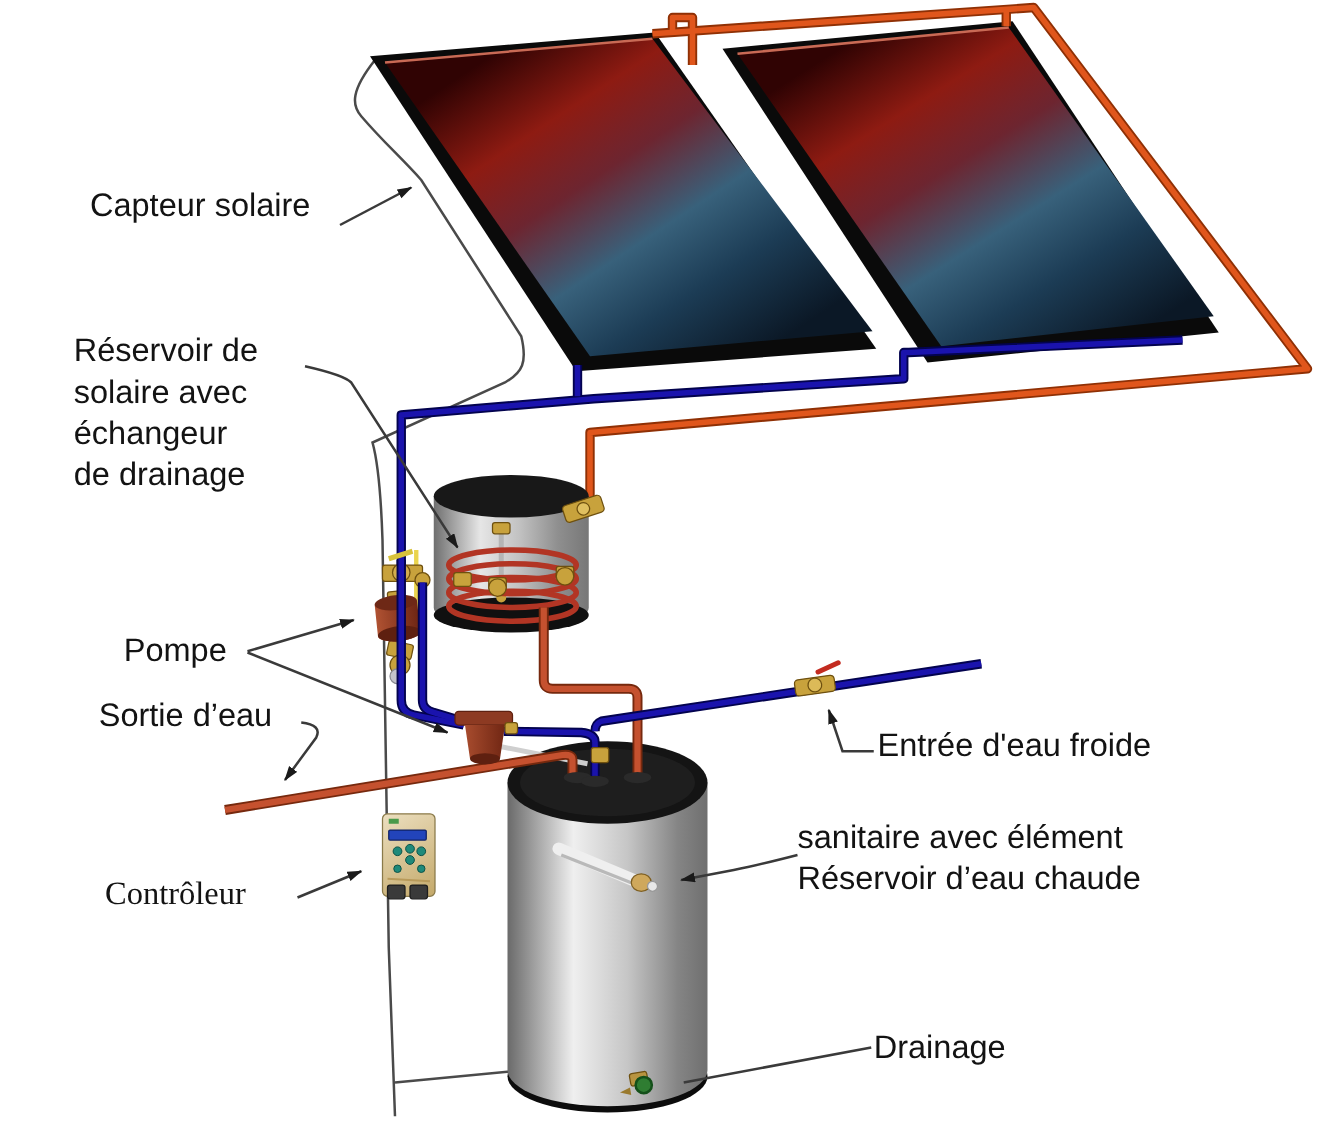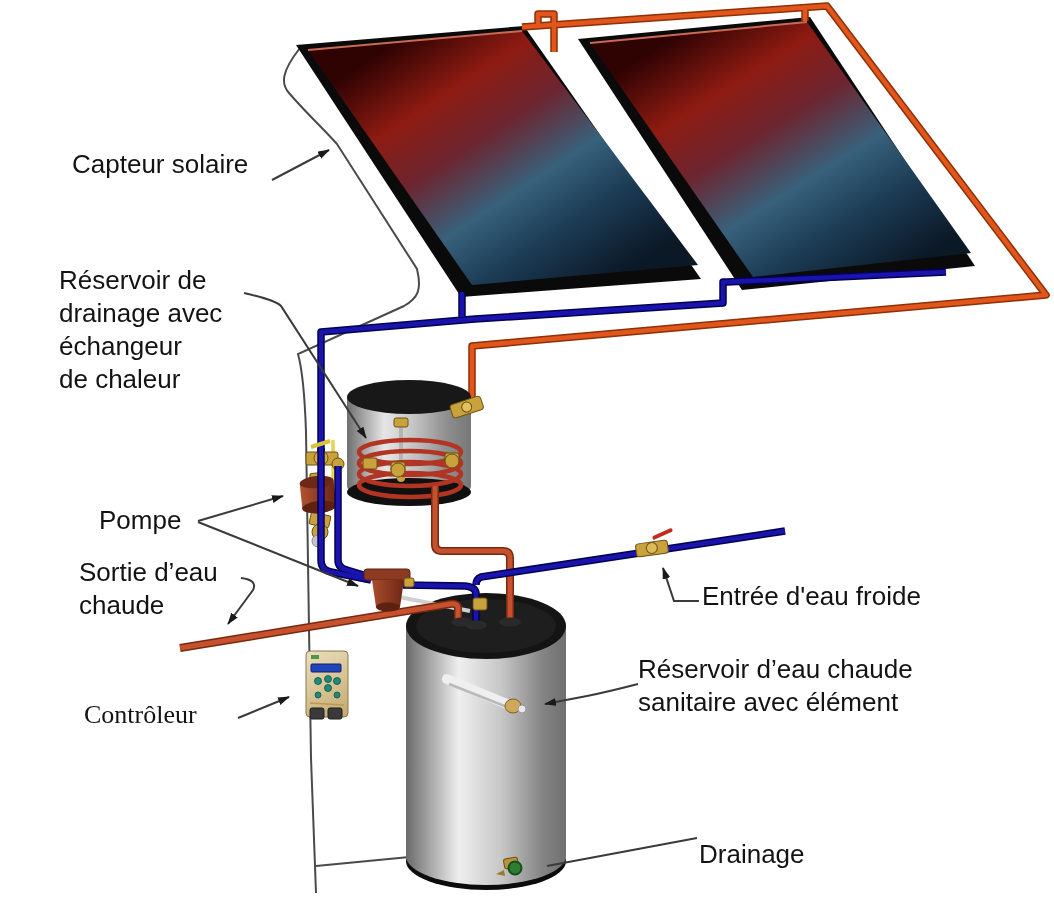--- a/index.html
+++ b/index.html
@@ -248,44 +248,43 @@
     <path d="M682,838 L532,866"></path>
   </g>
 </svg>
 
 <div class="label" style="left:57px;top:148px;">
   <span>Capteur solaire</span>
 </div>
 
 <div class="label" style="left:44px;top:264px;">
   <span>Réservoir de</span>
-  <span>drainage avec</span>
+  <span>solaire avec</span>
   <span>échangeur</span>
-  <span>de chaleur</span>
+  <span>de drainage</span>
 </div>
 
 <div class="label" style="left:84px;top:504px;">
   <span>Pompe</span>
 </div>
 
 <div class="label" style="left:64px;top:556px;">
   <span>Sortie d’eau</span>
-  <span>chaude</span>
 </div>
 
 <div class="label" style="left:69px;top:698px;font-family:Liberation Serif, serif;">
   <span>Contrôleur</span>
 </div>
 
 <div class="label" style="left:687px;top:580px;">
   <span>Entrée d'eau froide</span>
 </div>
 
 <div class="label" style="left:623px;top:653px;">
+  <span>sanitaire avec élément</span>
   <span>Réservoir d’eau chaude</span>
-  <span>sanitaire avec élément</span>
-</div>
-
-<div class="label" style="left:684px;top:838px;">
+</div>
+
+<div class="label" style="left:684px;top:821px;">
   <span>Drainage</span>
 </div>
 
 </div>
 
 </body></html>

